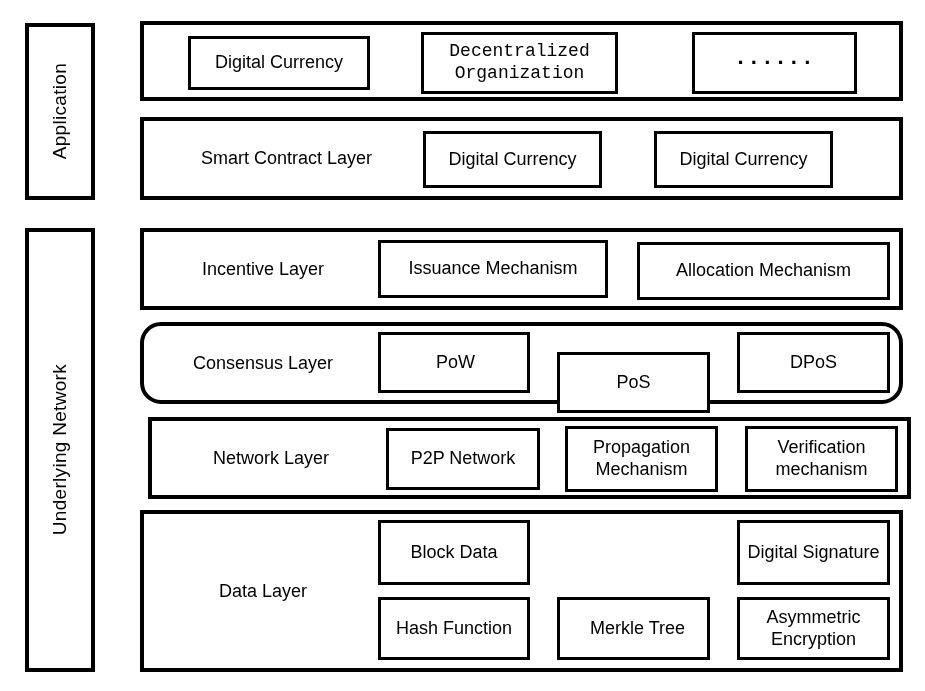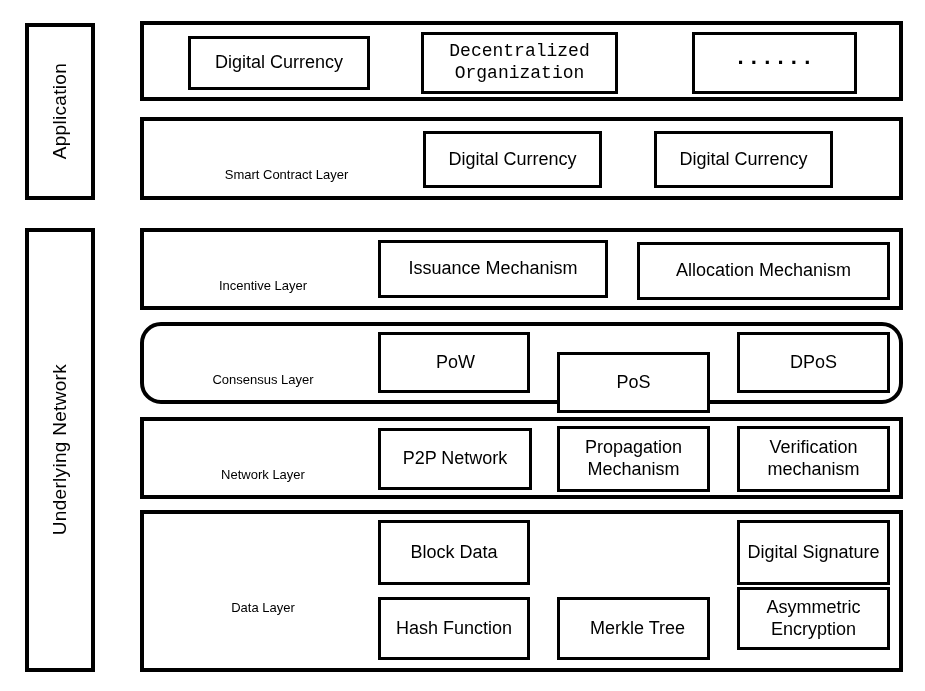--- a/index.html
+++ b/index.html
@@ -42,31 +42,31 @@
     left: 140px;
     width: 763px;
     border: 4px solid #000000;
     box-sizing: border-box;
     background: #ffffff;
   }
   .row-1 { top: 21px;  height: 80px; }
   .row-2 { top: 117px; height: 83px; }
   .row-3 { top: 228px; height: 82px; }
   .row-4 { top: 322px; height: 82px; border-radius: 21px; }
-  .row-5 { top: 417px; height: 82px; }
+  .row-5 { top: 417px; height: 82px; margin-left: 8px; }
   .row-6 { top: 510px; height: 162px; }
 
   .row-label {
     position: absolute;
-    top: 16px;
+    top: 0;
     height: 100%;
     display: flex;
     align-items: center;
     justify-content: center;
-    font-size: 13px;
+    font-size: 18px;
     text-align: center;
   }
   .label-wide   { left: 0; width: 285px; }
   .label-narrow { left: 0; width: 238px; }
 
   .inner-box {
     position: absolute;
     border: 3px solid #000000;
     box-sizing: border-box;
     background: #ffffff;
@@ -107,21 +107,21 @@
   .r5-b0 { left: 234px; top: 7px; width: 154px; height: 62px; }
   .r5-b1 { left: 413px; top: 5px; width: 153px; height: 66px; }
   .r5-b2 { left: 593px; top: 5px; width: 153px; height: 66px; }
 
   
   .r6-b0 { left: 234px; top: 6px;  width: 152px; height: 65px; }
   .r6-b1 { left: 413px; top: 6px;  width: 153px; height: 65px; }
   .r6-b2 { left: 593px; top: 6px;  width: 153px; height: 65px; }
   .r6-b3 { left: 234px; top: 83px; width: 152px; height: 63px; }
   .r6-b4 { left: 413px; top: 83px; width: 153px; height: 63px; padding-left: 12px; }
-  .r6-b5 { left: 593px; top: 73px; width: 153px; height: 63px; }
+  .r6-b5 { left: 593px; top: 83px; width: 153px; height: 63px; }
 </style>
 </head>
 <body>
 
 <div class="canvas">
 
   <div class="side-box side-app">
     <span class="vtext">Application</span>
   </div>
   <div class="side-box side-net">

